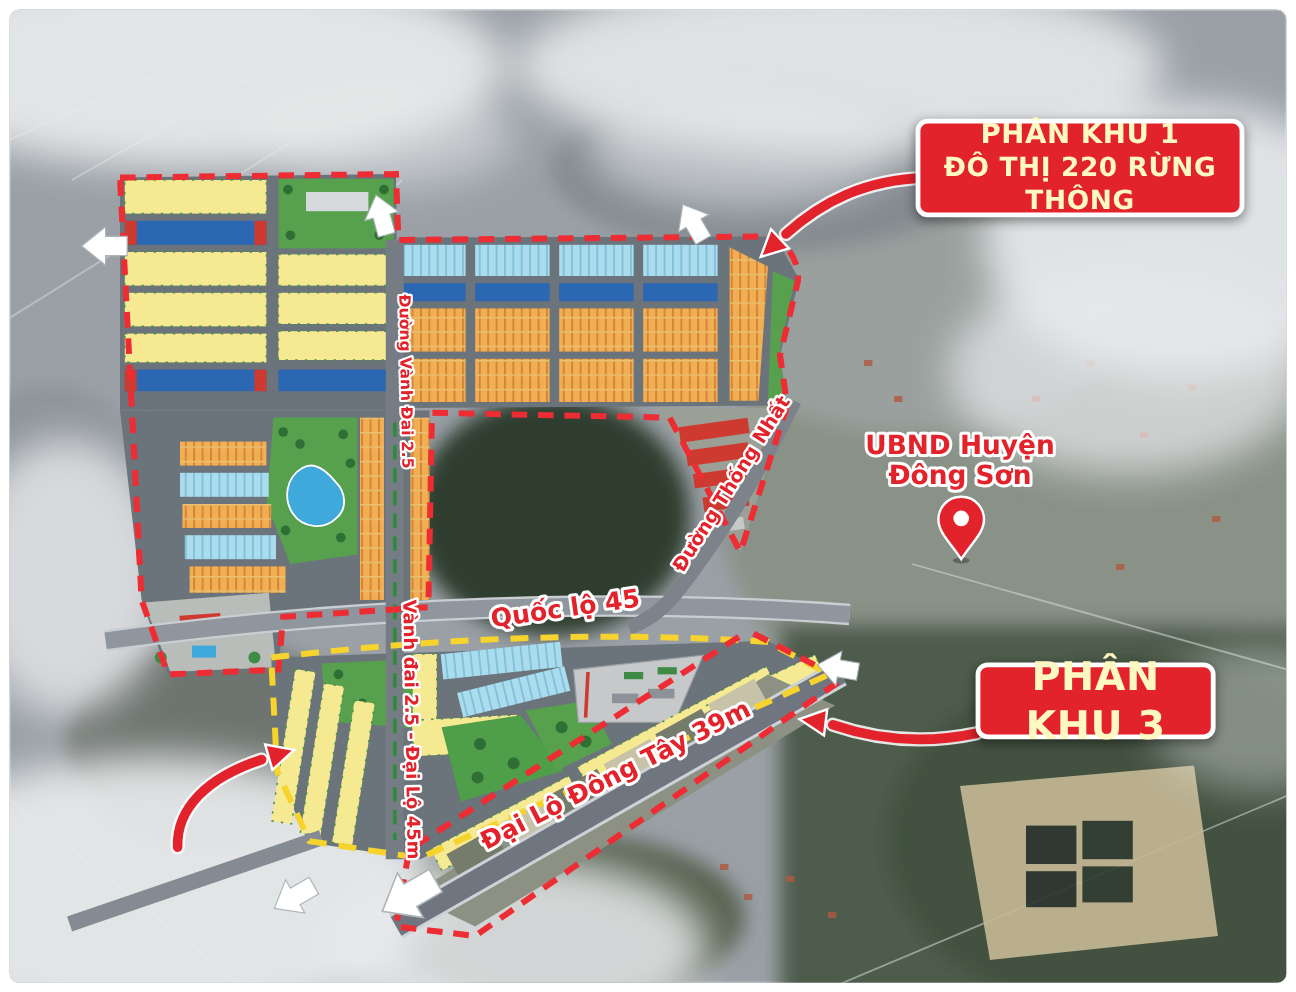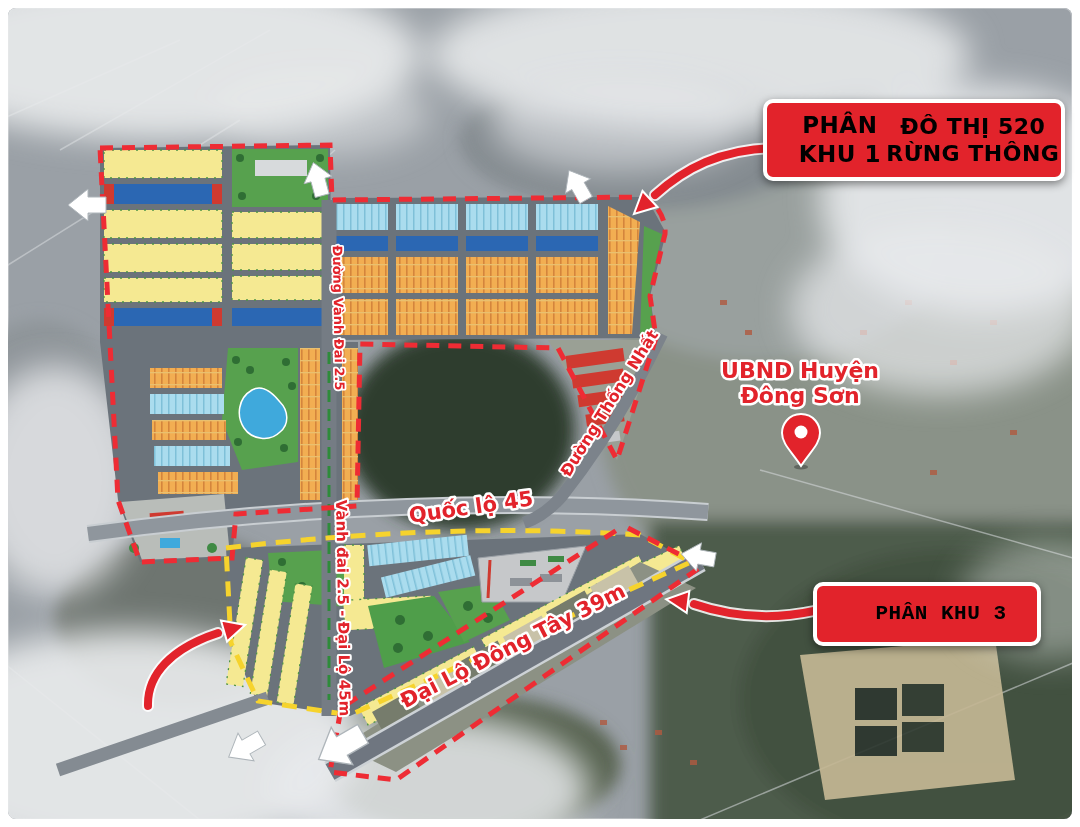--- a/index.html
+++ b/index.html
@@ -14,26 +14,26 @@
   .bl{fill:#2b67b3;}
   .gr{fill:#57a14e;}
   .gr2{fill:#4f9e4a;}
   .roadbase{fill:#6b737b;}
   .rlabel{font-family:"DejaVu Sans","Liberation Sans",sans-serif;font-weight:bold;
           fill:#e2232b;stroke:#ffffff;paint-order:stroke;stroke-linejoin:round;}
   .warrow{fill:#ffffff;stroke:#aeb5ba;stroke-width:1;}
 
   
   .pk-box{position:absolute;background:#e2232b;border:4px solid #ffffff;border-radius:10px;
-          color:#000000;font-weight:bold;display:flex;flex-direction:row;align-items:center;
+          color:#fef9c3;font-weight:bold;display:flex;flex-direction:column;align-items:center;
           justify-content:center;text-align:center;box-shadow:0 3px 9px rgba(0,0,0,.45);
-          letter-spacing:.5px;line-height:1.25;padding-left:28px;}
+          letter-spacing:.5px;line-height:1.25;}
   .pk1{left:763px;top:99px;width:266px;height:74px;font-size:23px;}
   .pk1 .l2{font-size:22px;}
-  .pk3{left:813px;top:582px;width:192px;height:56px;font-size:21px;font-family:Liberation Mono, monospace;}
+  .pk3{left:813px;top:552px;width:192px;height:56px;font-size:33px;}
   .pk2{left:38px;top:707px;width:187px;height:50px;font-size:28px;}
 </style>
 </head>
 <body>
 
 <div class="frame">
  <div class="map-wrap">
   <svg viewBox="8 8 1064 811" width="1064" height="811">
    <defs>
      <filter id="blurBig" x="-40%" y="-40%" width="180%" height="180%">
@@ -301,18 +301,18 @@
        <ellipse cx="0" cy="29" rx="7" ry="2.5" fill="rgba(0,0,0,0.3)"></ellipse>
        <path d="M 0,-24 C -13,-24 -19,-13 -19,-5 C -19,6 -9,14 0,28 C 9,14 19,6 19,-5 C 19,-13 13,-24 0,-24 Z" fill="#e2232b" stroke="#ffffff" stroke-width="2"></path>
        <circle cx="0" cy="-6" r="6.5" fill="#ffffff"></circle>
      </g>
    </g>
   </svg>
  </div>
 
  <div class="pk-box pk1">
    <span class="l1">PHÂN KHU 1</span>
-   <span class="l2">ĐÔ THỊ 520 RỪNG THÔNG</span>
+   <span class="l2">ĐÔ THỊ 220 RỪNG THÔNG</span>
  </div>
  <div class="pk-box pk3">
    <span>PHÂN KHU 3</span>
  </div>
 </div>
 
 </body></html>

